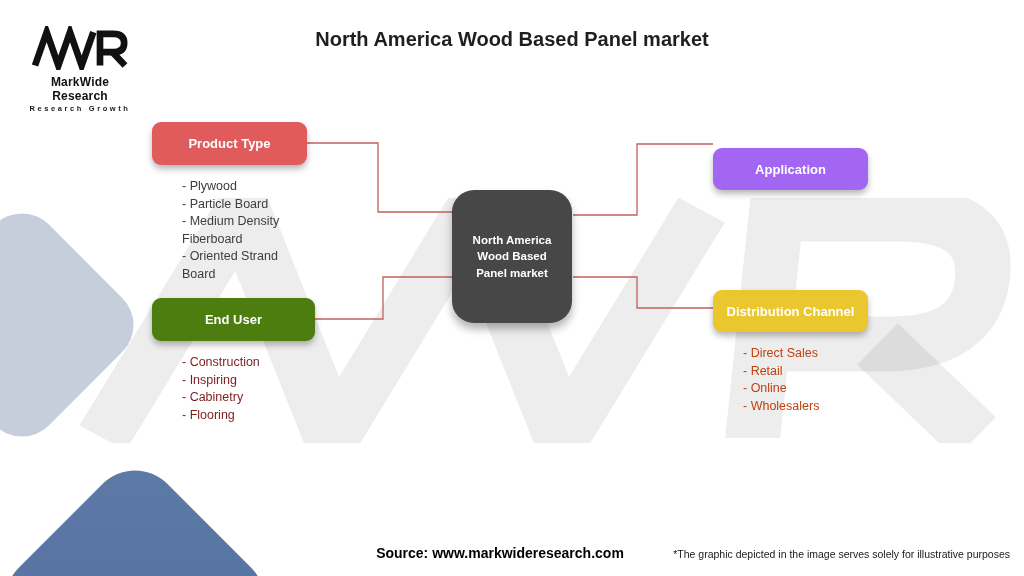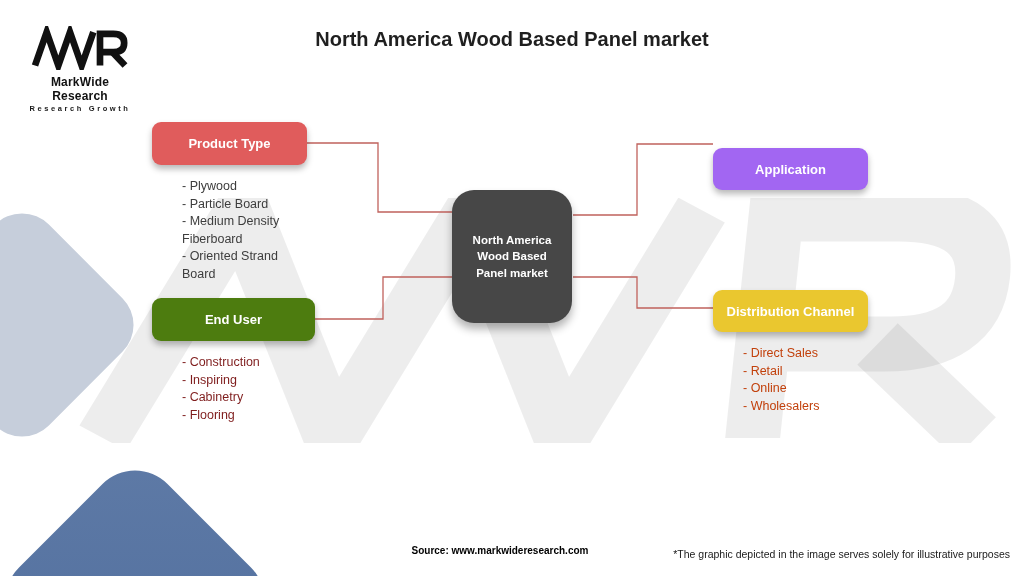--- a/index.html
+++ b/index.html
@@ -32,21 +32,21 @@
   .cat-2{left:152px;top:298px;width:163px;}
   .cat-3{left:713px;top:290px;width:155px;}
   .cat-1 .cat-box,.cat-3 .cat-box{height:42px;}
   
   .center-box{position:absolute;left:452px;top:190px;width:120px;height:133px;box-sizing:border-box;
               border-radius:22px;color:#fff;font-weight:700;font-size:11.5px;line-height:1.4;
               display:flex;align-items:center;justify-content:center;text-align:center;
               padding:0 12px;z-index:2;box-shadow:0 6px 9px rgba(0,0,0,.3);}
   
   .source{position:absolute;left:0;top:545px;width:1000px;text-align:center;
-          font-size:10px;font-weight:700;color:#000;z-index:2;}
+          font-size:14px;font-weight:700;color:#000;z-index:2;}
   .disclaimer{position:absolute;right:14px;top:548px;font-size:10.5px;color:#1a1a1a;z-index:2;}
 </style>
 </head>
 <body>
 
 <div class="decor decor-light" style="background: rgb(198, 206, 219);"></div>
 <div class="decor decor-dark" style="background: linear-gradient(135deg, rgb(94, 122, 166), rgb(79, 109, 157));"></div>
 
 <svg class="watermark" viewBox="0 0 1010 245" preserveAspectRatio="none">
   <g fill="none" stroke-width="55" stroke-linejoin="miter" class="wm-stroke">

